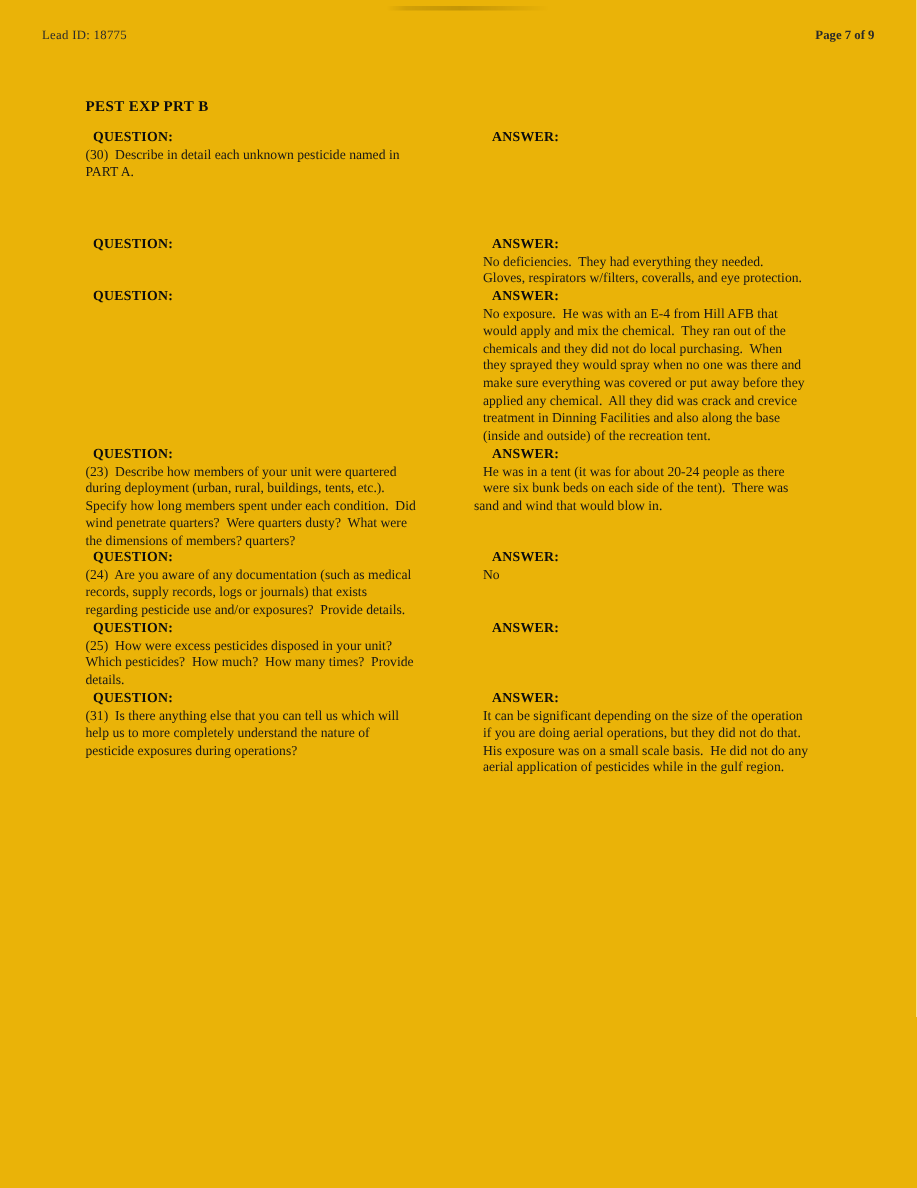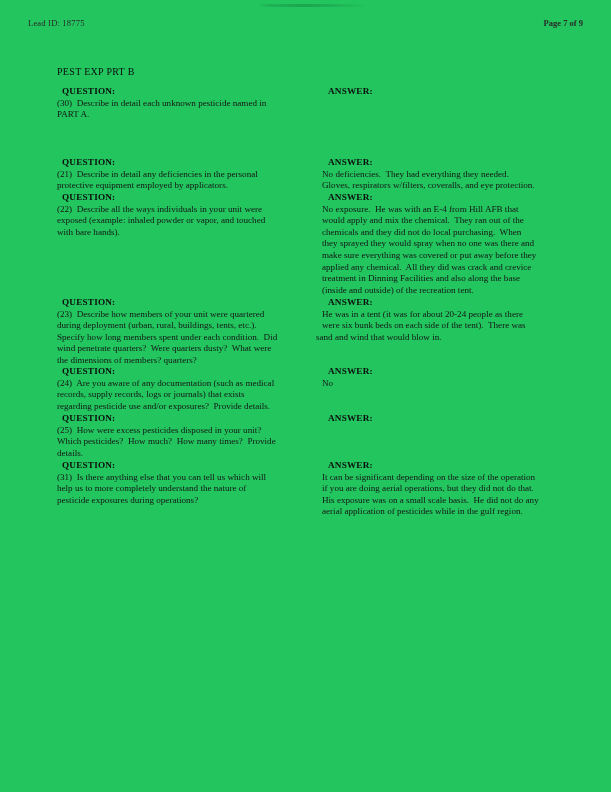--- a/index.html
+++ b/index.html
@@ -8,21 +8,21 @@
     background: #ffffff;
   }
   body {
     font-family: "Liberation Serif", "DejaVu Serif", serif;
     color: #111111;
   }
   #page {
     position: relative;
     width: 611px;
     height: 792px;
-    background: #22c55e;
+    background: #eab308;
     overflow: hidden;
     box-sizing: border-box;
   }
   
   .scan-smudge {
     position: absolute;
     top: 4px;
     left: 258px;
     width: 108px;
     height: 3px;
@@ -57,21 +57,21 @@
     font-size: 8.5px;
     font-weight: bold;
     color: #2a2a2a;
     white-space: nowrap;
   }
   .section-title {
     position: absolute;
     left: 57px;
     top: 66px;
     font-size: 10px;
-    font-weight: normal;
+    font-weight: bold;
     letter-spacing: 0.3px;
     color: #0d0d0d;
   }
   .qa-area {
     position: absolute;
     left: 0;
     top: 86px;
     width: 611px;
   }
   .qa-block {
@@ -141,36 +141,31 @@
 PART A.</div>
       </div>
       <div class="col-a" style="top:0;">
         <div class="hdr ans">ANSWER:</div>
       </div>
     </div>
 
     <div class="qa-block" style="height:35px;">
       <div class="col-q" style="top:0;">
         <div class="hdr">QUESTION:</div>
-        <div class="body-text">(21)  Describe in detail any deficiencies in the personal
-protective equipment employed by applicators.</div>
       </div>
       <div class="col-a" style="top:0;">
         <div class="hdr ans">ANSWER:</div>
         <div class="body-text">No deficiencies.  They had everything they needed.
 Gloves, respirators w/filters, coveralls, and eye protection.</div>
       </div>
     </div>
 
     <div class="qa-block" style="height:105px;">
       <div class="col-q" style="top:0;">
         <div class="hdr">QUESTION:</div>
-        <div class="body-text">(22)  Describe all the ways individuals in your unit were
-exposed (example: inhaled powder or vapor, and touched
-with bare hands).</div>
       </div>
       <div class="col-a" style="top:0;">
         <div class="hdr ans">ANSWER:</div>
         <div class="body-text">No exposure.  He was with an E-4 from Hill AFB that
 would apply and mix the chemical.  They ran out of the
 chemicals and they did not do local purchasing.  When
 they sprayed they would spray when no one was there and
 make sure everything was covered or put away before they
 applied any chemical.  All they did was crack and crevice
 treatment in Dinning Facilities and also along the base

